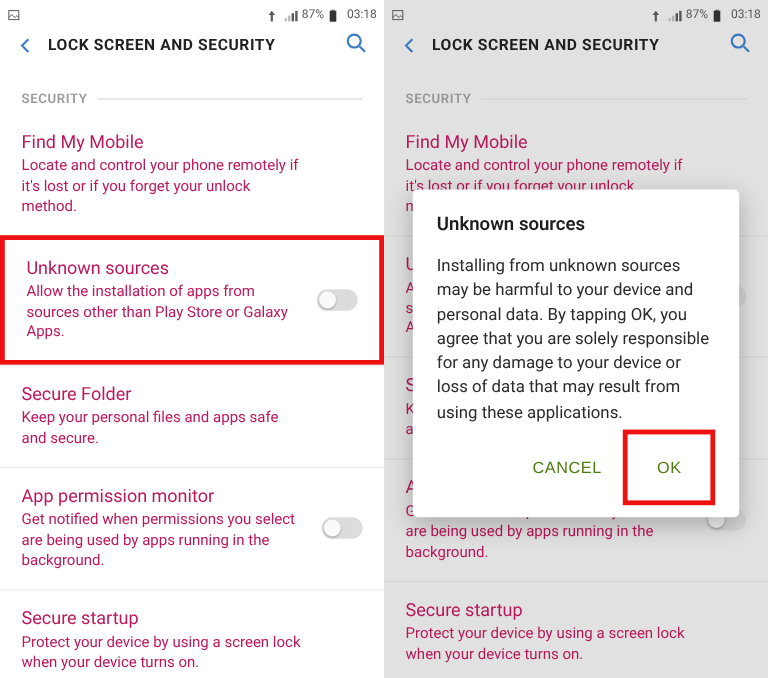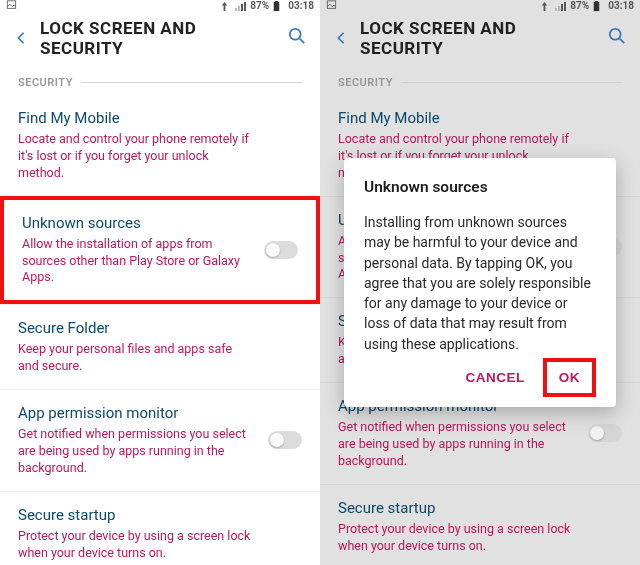--- a/index.html
+++ b/index.html
@@ -1,45 +1,45 @@
 <!DOCTYPE html>
 <html><head>
 <meta charset="utf-8">
 <style>
   * { box-sizing: border-box; margin: 0; padding: 0; -webkit-font-smoothing: antialiased; }
   body { font-family: -apple-system, Roboto, "Helvetica Neue", Arial, sans-serif; background: #fff; width: 640px; height: 565px; overflow: hidden; display: flex; }
   .phone { width: 320px; height: 565px; position: relative; overflow: hidden; background: #fff; }
   .phone.right { background: #e9e9e9; }
-  .status-bar { height: 18px; display: flex; justify-content: space-between; align-items: flex-start; padding: 0 6px 0 6px; font-size: 10px; color: #5a5a5a; font-weight: bold; }
+  .status-bar { height: 18px; display: flex; justify-content: space-between; align-items: flex-end; padding: 0 6px 0 6px; font-size: 10px; color: #5a5a5a; }
   .status-left { display: flex; gap: 3px; align-items: center; }
   .status-right { display: flex; gap: 4px; align-items: center; }
   .mini-icon { width: 11px; height: 10px; display:inline-block; }
   .app-bar { height: 40px; display: flex; align-items: center; padding: 0 14px; gap: 12px; }
   .back-arrow { color: #3b7cc4; font-size: 20px; line-height: 1; }
-  .app-title { font-weight: 700; letter-spacing: 0.5px; font-size: 17px; color: #222; flex: 1; }
+  .app-title { font-weight: 700; letter-spacing: 0.5px; font-size: 13px; color: #222; flex: 1; }
   .search-ic { color: #3b7cc4; }
   .section-header { display: flex; align-items: center; padding: 18px 18px 6px 18px; gap: 8px; justify-content: space-between; }
   .section-label { font-size: 11px; letter-spacing: 0.5px; color: #9b9b9b; font-weight: 600; }
   .section-line { flex: 1; height: 1px; background: #d8d8d8; }
   .item { padding: 14px 18px 14px 18px; position: relative; }
   .item + .item { border-top: 1px solid #eee; }
   .phone.right .item + .item { border-top: 1px solid #dcdcdc; }
-  .item-title { font-size: 15px; color: #0c4a6e; margin-bottom: 4px; }
+  .item-title { font-size: 15px; color: #be185d; margin-bottom: 4px; }
   .item-sub { font-size: 12.5px; color: #be185d; line-height: 1.35; padding-right: 50px; }
   .toggle { position: absolute; right: 18px; top: 50%; transform: translateY(-50%); width: 34px; height: 18px; border-radius: 10px; background: #dcdcdc; }
   .toggle::after { content:""; position:absolute; left:2px; top:2px; width:14px; height:14px; border-radius:50%; background:#fafafa; box-shadow: 0 1px 2px rgba(0,0,0,0.25); }
   .redbox { border: 4px solid #e11; }
   
   .scrim { position: absolute; inset: 0; background: rgba(0,0,0,0.03); }
   .dialog { position: absolute; left: 24px; right: 24px; top: 158px; background: #fff; border-radius: 4px; box-shadow: 0 6px 20px rgba(0,0,0,0.25); padding: 20px 20px 10px 20px; }
   .dialog-title { font-size: 15.5px; font-weight: 600; color: #1d1d1d; margin-bottom: 16px; }
   .dialog-body { font-size: 14px; color: #2a2a2a; line-height: 1.45; margin-bottom: 4px; }
   .dialog-actions { display: flex; justify-content: flex-end; gap: 6px; align-items: center; }
-  .dlg-btn { font-size: 13.5px; font-weight: 700; color: #be185d; letter-spacing: 0.5px; padding: 8px 12px; background: none; border: none; }
-  .ok-wrap { border: 4px solid #e11; padding: 0; }
+  .dlg-btn { font-size: 13.5px; font-weight: 400; color: #4d7c0f; letter-spacing: 0.5px; padding: 8px 12px; background: none; border: none; }
+  .ok-wrap { border: 4px solid #e11; padding: 12px; }
   
 </style>
 </head>
 <body>
 
 <div class="phone">
   <div class="status-bar">
     <div class="status-left">
       <span class="mini-icon">
         <svg viewBox="0 0 12 12" width="11" height="10">

